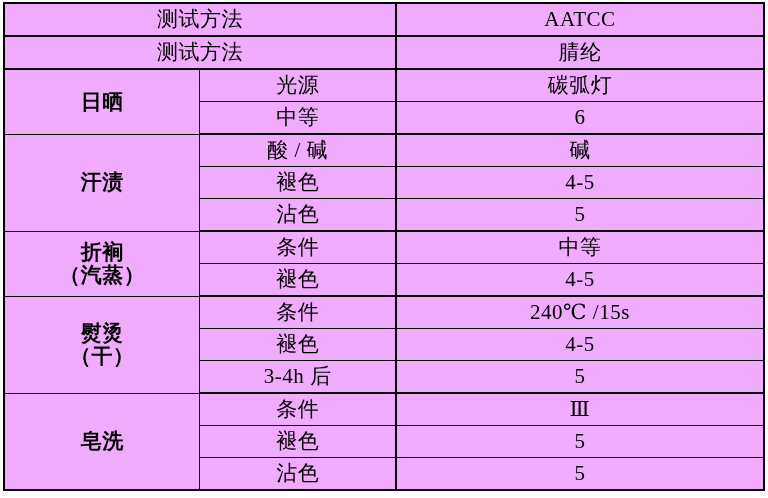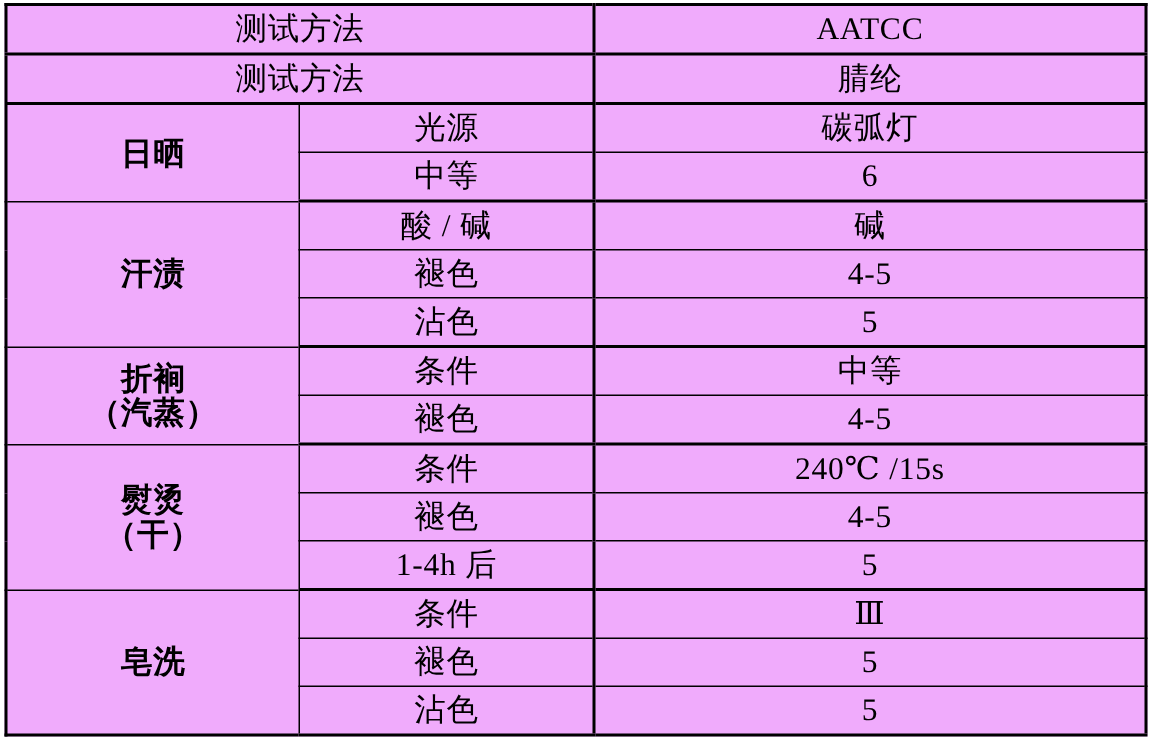--- a/index.html
+++ b/index.html
@@ -119,21 +119,21 @@
           <span>（干）</span>
         </td>
         <td class="col-b">条件</td>
         <td class="col-c thick-left">240℃ /15s</td>
       </tr>
       <tr>
         <td class="col-b">褪色</td>
         <td class="col-c thick-left">4-5</td>
       </tr>
       <tr>
-        <td class="col-b thick-bottom">1-4h 后</td>
+        <td class="col-b thick-bottom">3-4h 后</td>
         <td class="col-c thick-bottom thick-left">5</td>
       </tr>
 
       <tr>
         <td class="col-a group-label" rowspan="3">皂洗</td>
         <td class="col-b">条件</td>
         <td class="col-c thick-left">Ⅲ</td>
       </tr>
       <tr>
         <td class="col-b">褪色</td>

